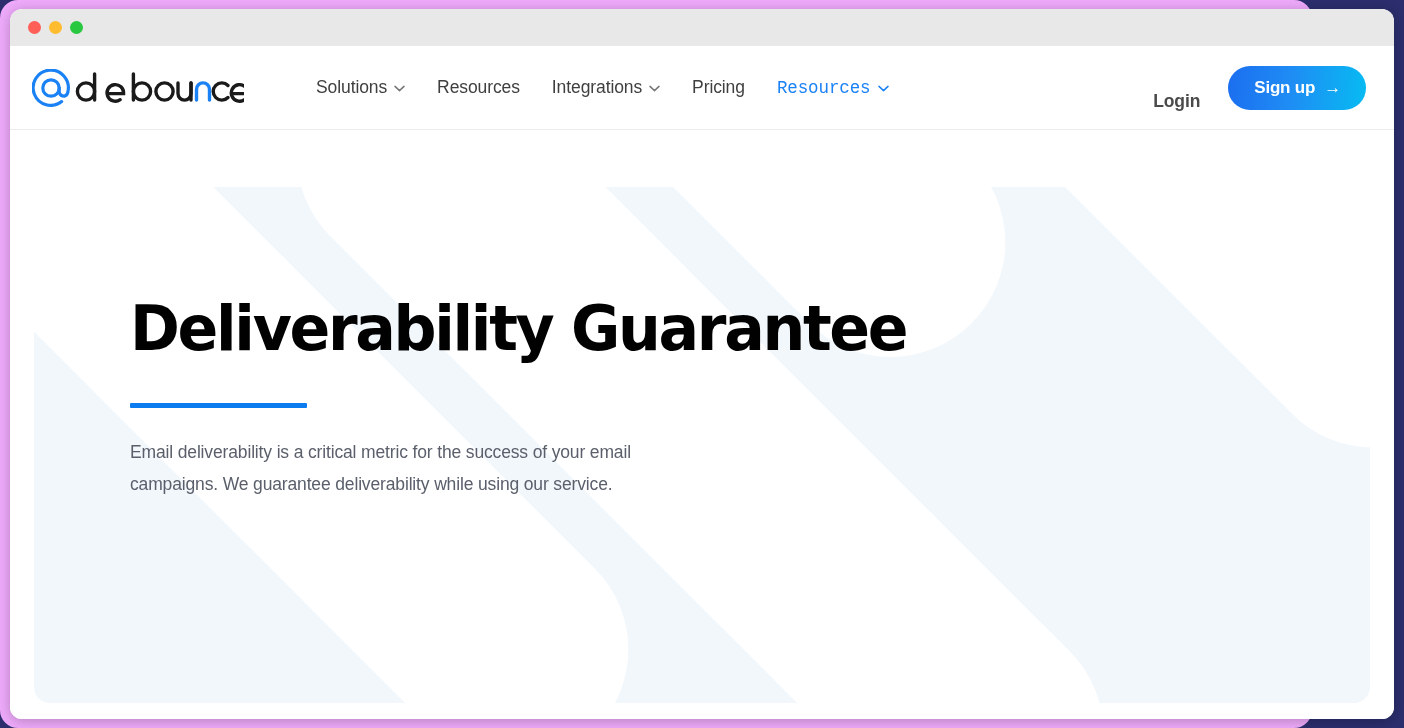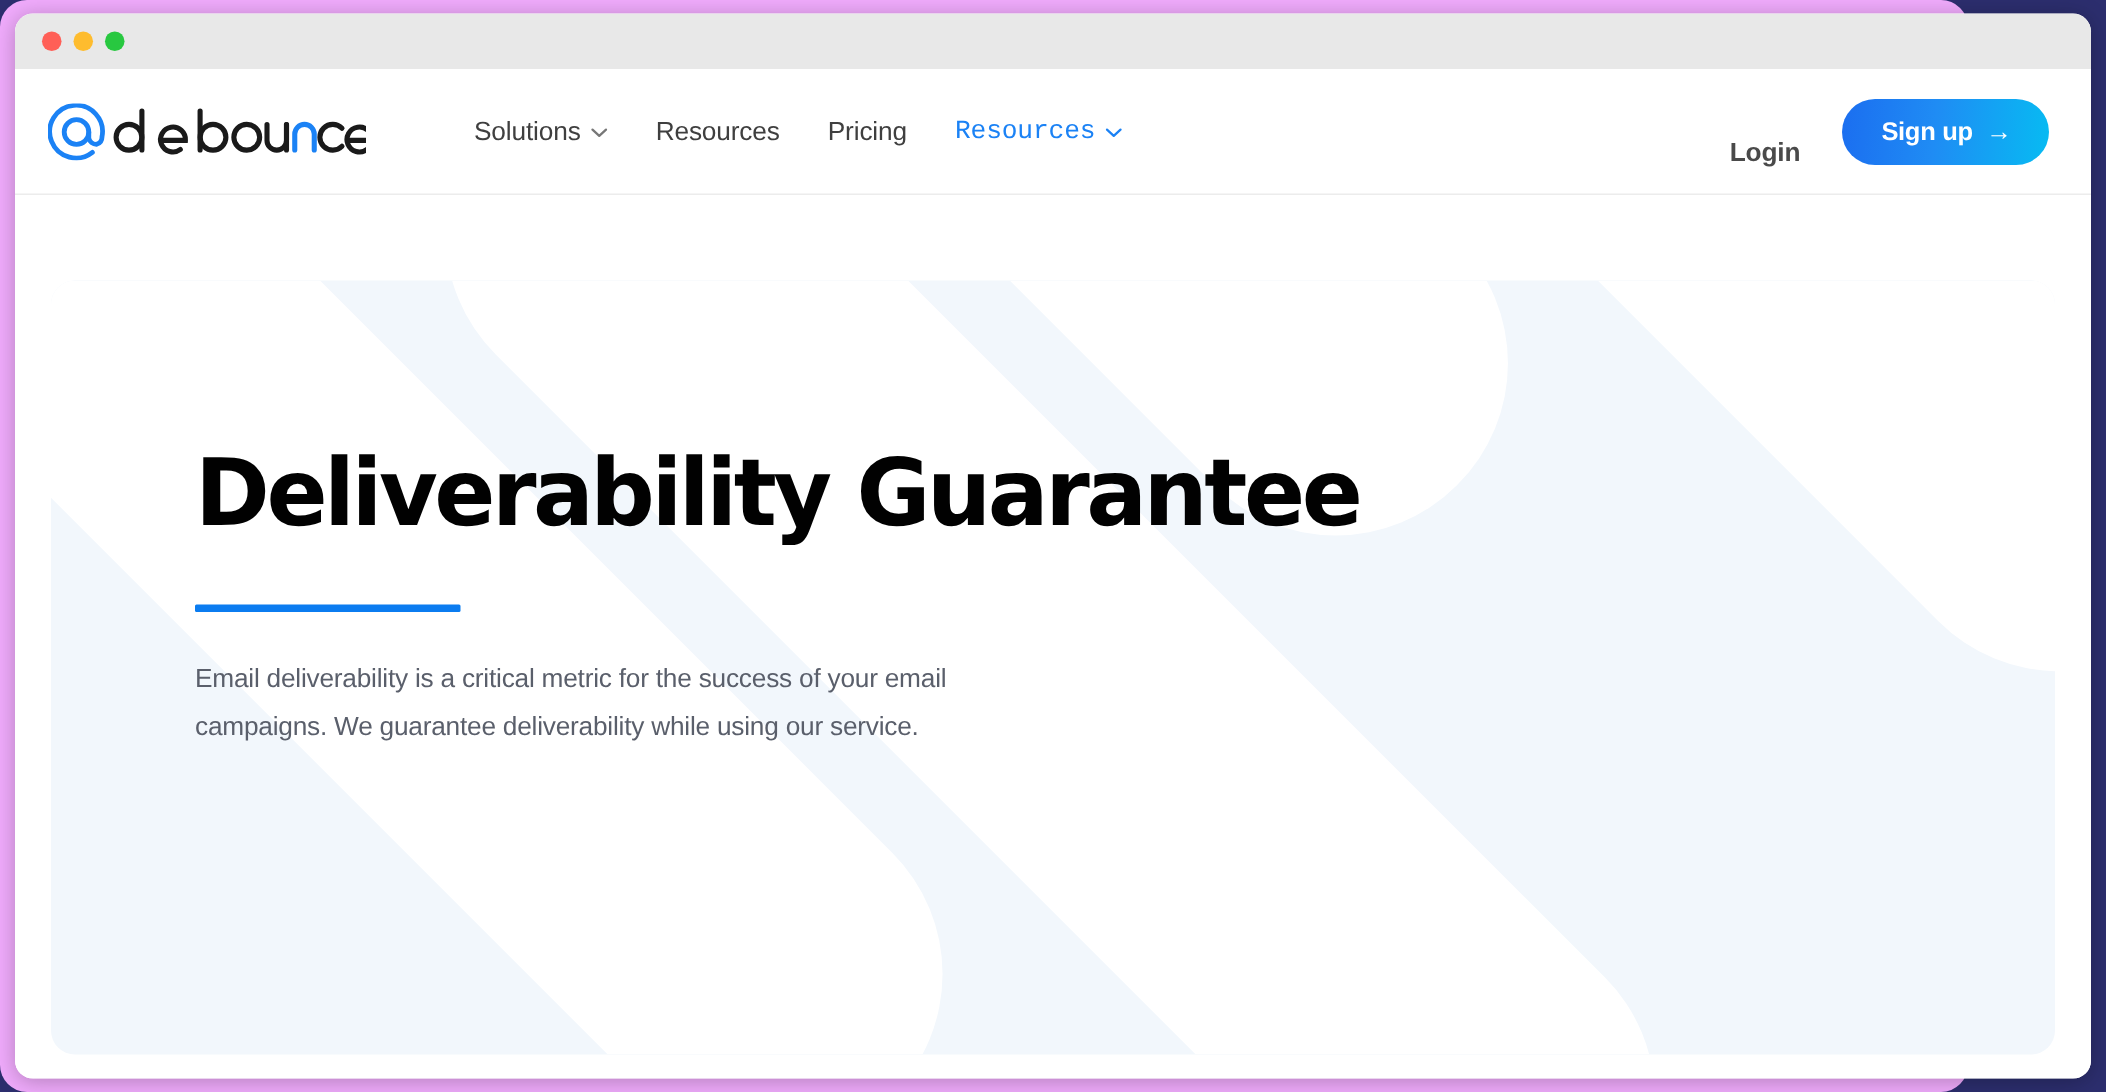--- a/index.html
+++ b/index.html
@@ -282,20 +282,28 @@
               <svg width="11" height="7" viewBox="0 0 11 7">
                   <path d="M1 1.4 L5.5 5.6 L10 1.4" fill="none" stroke="#777" stroke-width="1.5" stroke-linecap="round" stroke-linejoin="round"></path>
                 </svg>
             </span>
           </a>
 
           <a class="nav-item" href="#">
             <span>Resources</span>
           </a>
 
+          <a class="nav-item" href="#">
+            <span>Integrations</span>
+            <span class="chev">
+              <svg width="11" height="7" viewBox="0 0 11 7">
+                  <path d="M1 1.4 L5.5 5.6 L10 1.4" fill="none" stroke="#777" stroke-width="1.5" stroke-linecap="round" stroke-linejoin="round"></path>
+                </svg>
+            </span>
+          </a>
 
           <a class="nav-item" href="#">
             <span>Pricing</span>
           </a>
 
           <a class="nav-item active" href="#">
             <span>Resources</span>
             <span class="chev">
               <svg width="11" height="7" viewBox="0 0 11 7">
                   <path d="M1 1.4 L5.5 5.6 L10 1.4" fill="none" stroke="#1b82f5" stroke-width="1.5" stroke-linecap="round" stroke-linejoin="round"></path>

